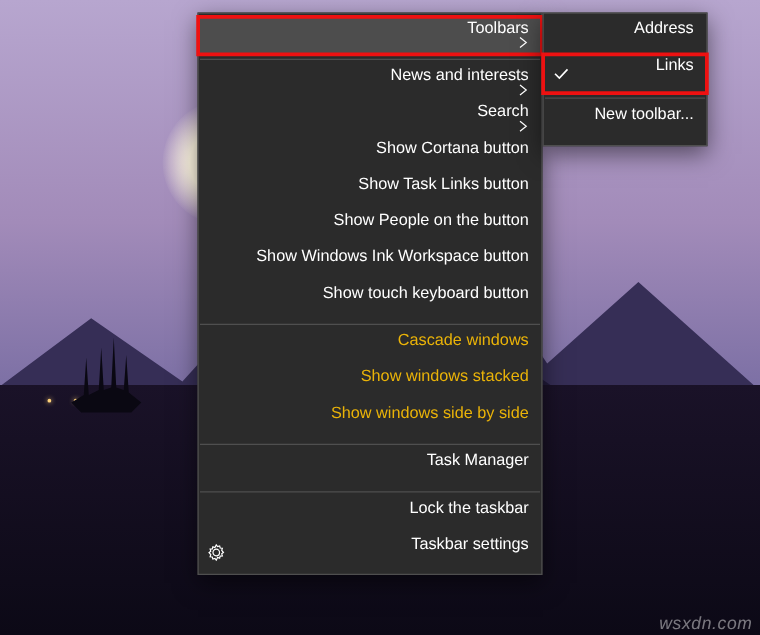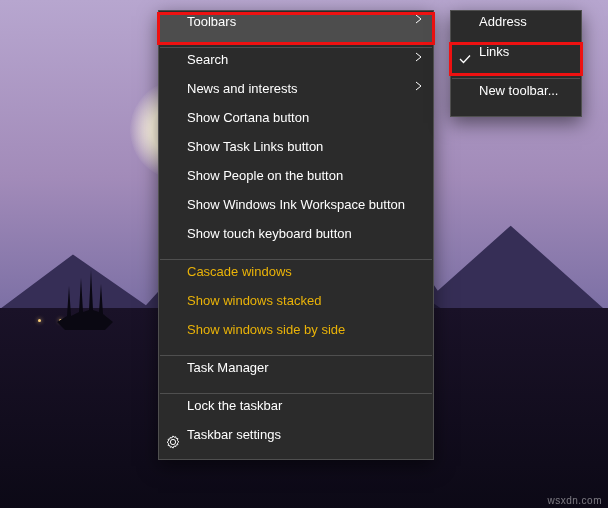--- a/index.html
+++ b/index.html
@@ -40,41 +40,43 @@
   }
   .ship {
     position:absolute; left:55px; bottom:176px; width:60px; height:68px;
     color:#0a0812;
   }
   .ship svg { width:100%; height:100%; display:block; }
   .lights { position:absolute; left:38px; bottom:186px; display:flex; gap:18px; }
   .lights span { width:3px; height:3px; border-radius:50%; background:#ffd27a; box-shadow:0 0 4px #ffd27a; }
   .watermark {
     position:absolute; right:6px; bottom:2px;
-    font-size:10px; color:rgba(255,255,255,.45);
+    font-size:14px; color:rgba(255,255,255,.45);
     letter-spacing:.5px;
+    font-style:italic;
   }
 
   
   .menu {
     position:absolute;
     background:#2b2b2b;
     border:1px solid #4f4f4f;
     box-shadow:0 6px 18px rgba(0,0,0,.5);
     padding:3px 0;
   }
   .menu.main { left:158px; top:10px; width:276px; }
-  .menu.sub  { left:450px; top:10px; width:132px; }
+  .menu.sub  { left:434px; top:10px; width:132px; }
   .item {
-    display:flex; align-items:flex-start;
+    display:flex; align-items:flex-end;
     height:29px;
     padding:0 10px 0 28px;
     position:relative;
     cursor:default;
     white-space:nowrap;
+    flex-direction:column;
   }
   .sub .item { height:30px; }
   .item.disabled { color:#eab308; }
   .item .arrow {
     margin-left:auto;
     display:flex; align-items:center;
   }
   .item .arrow svg { width:8px; height:10px; }
   .item .lefticon {
     position:absolute; left:6px; top:50%; transform:translateY(-50%);
@@ -119,38 +121,38 @@
     <span class="arrow">
       <svg viewBox="0 0 8 10">
           <path d="M1 1 L6 5 L1 9" fill="none" stroke="#fff" stroke-width="1"></path>
         </svg>
     </span>
   </div>
 
   <div class="sep"></div>
 
   <div class="item">
+    <span>News and interests</span>
+    <span class="arrow">
+      <svg viewBox="0 0 8 10">
+          <path d="M1 1 L6 5 L1 9" fill="none" stroke="#fff" stroke-width="1"></path>
+        </svg>
+    </span>
+  </div>
+
+  <div class="item">
     <span>Search</span>
     <span class="arrow">
       <svg viewBox="0 0 8 10">
           <path d="M1 1 L6 5 L1 9" fill="none" stroke="#fff" stroke-width="1"></path>
         </svg>
     </span>
   </div>
 
   <div class="item">
-    <span>News and interests</span>
-    <span class="arrow">
-      <svg viewBox="0 0 8 10">
-          <path d="M1 1 L6 5 L1 9" fill="none" stroke="#fff" stroke-width="1"></path>
-        </svg>
-    </span>
-  </div>
-
-  <div class="item">
     <span>Show Cortana button</span>
   </div>
 
   <div class="item">
     <span>Show Task Links button</span>
   </div>
 
   <div class="item">
     <span>Show People on the button</span>
   </div>

